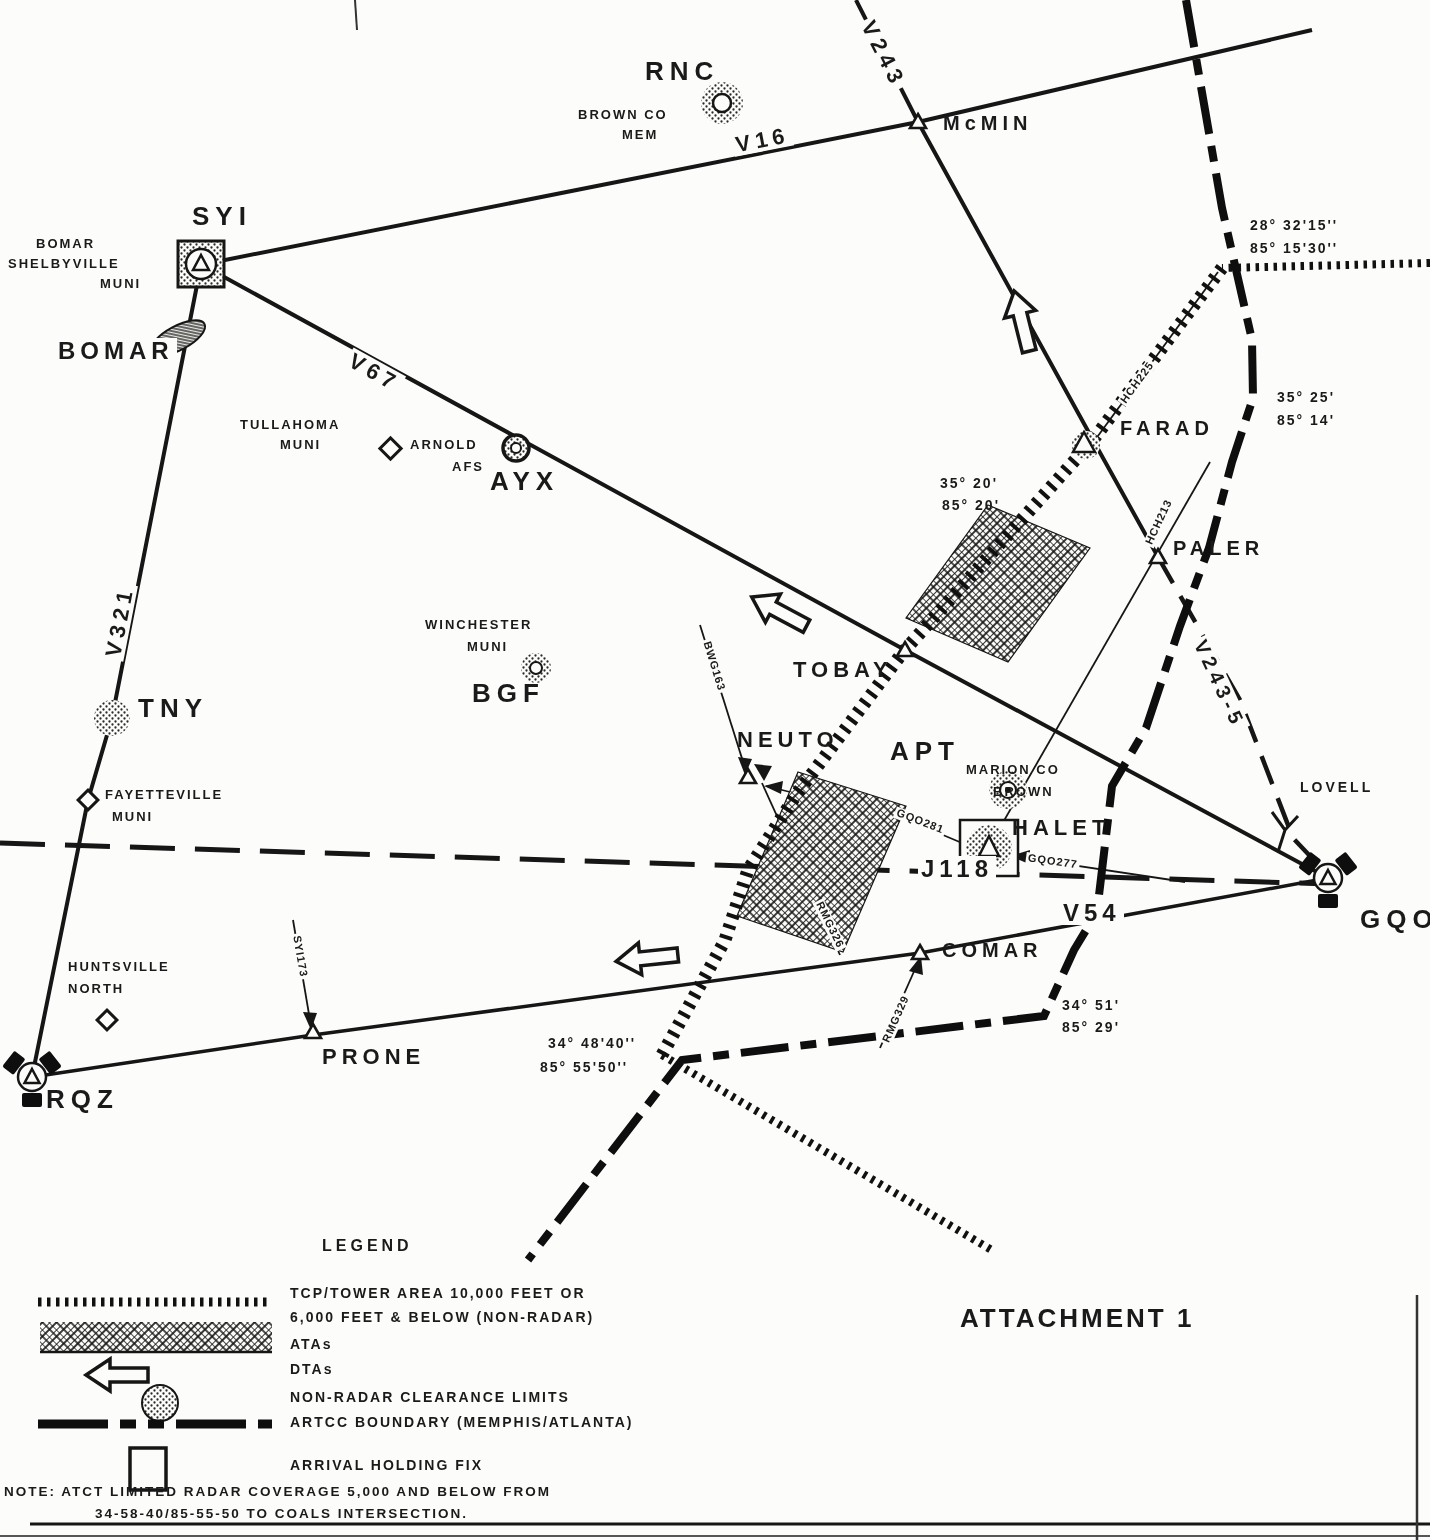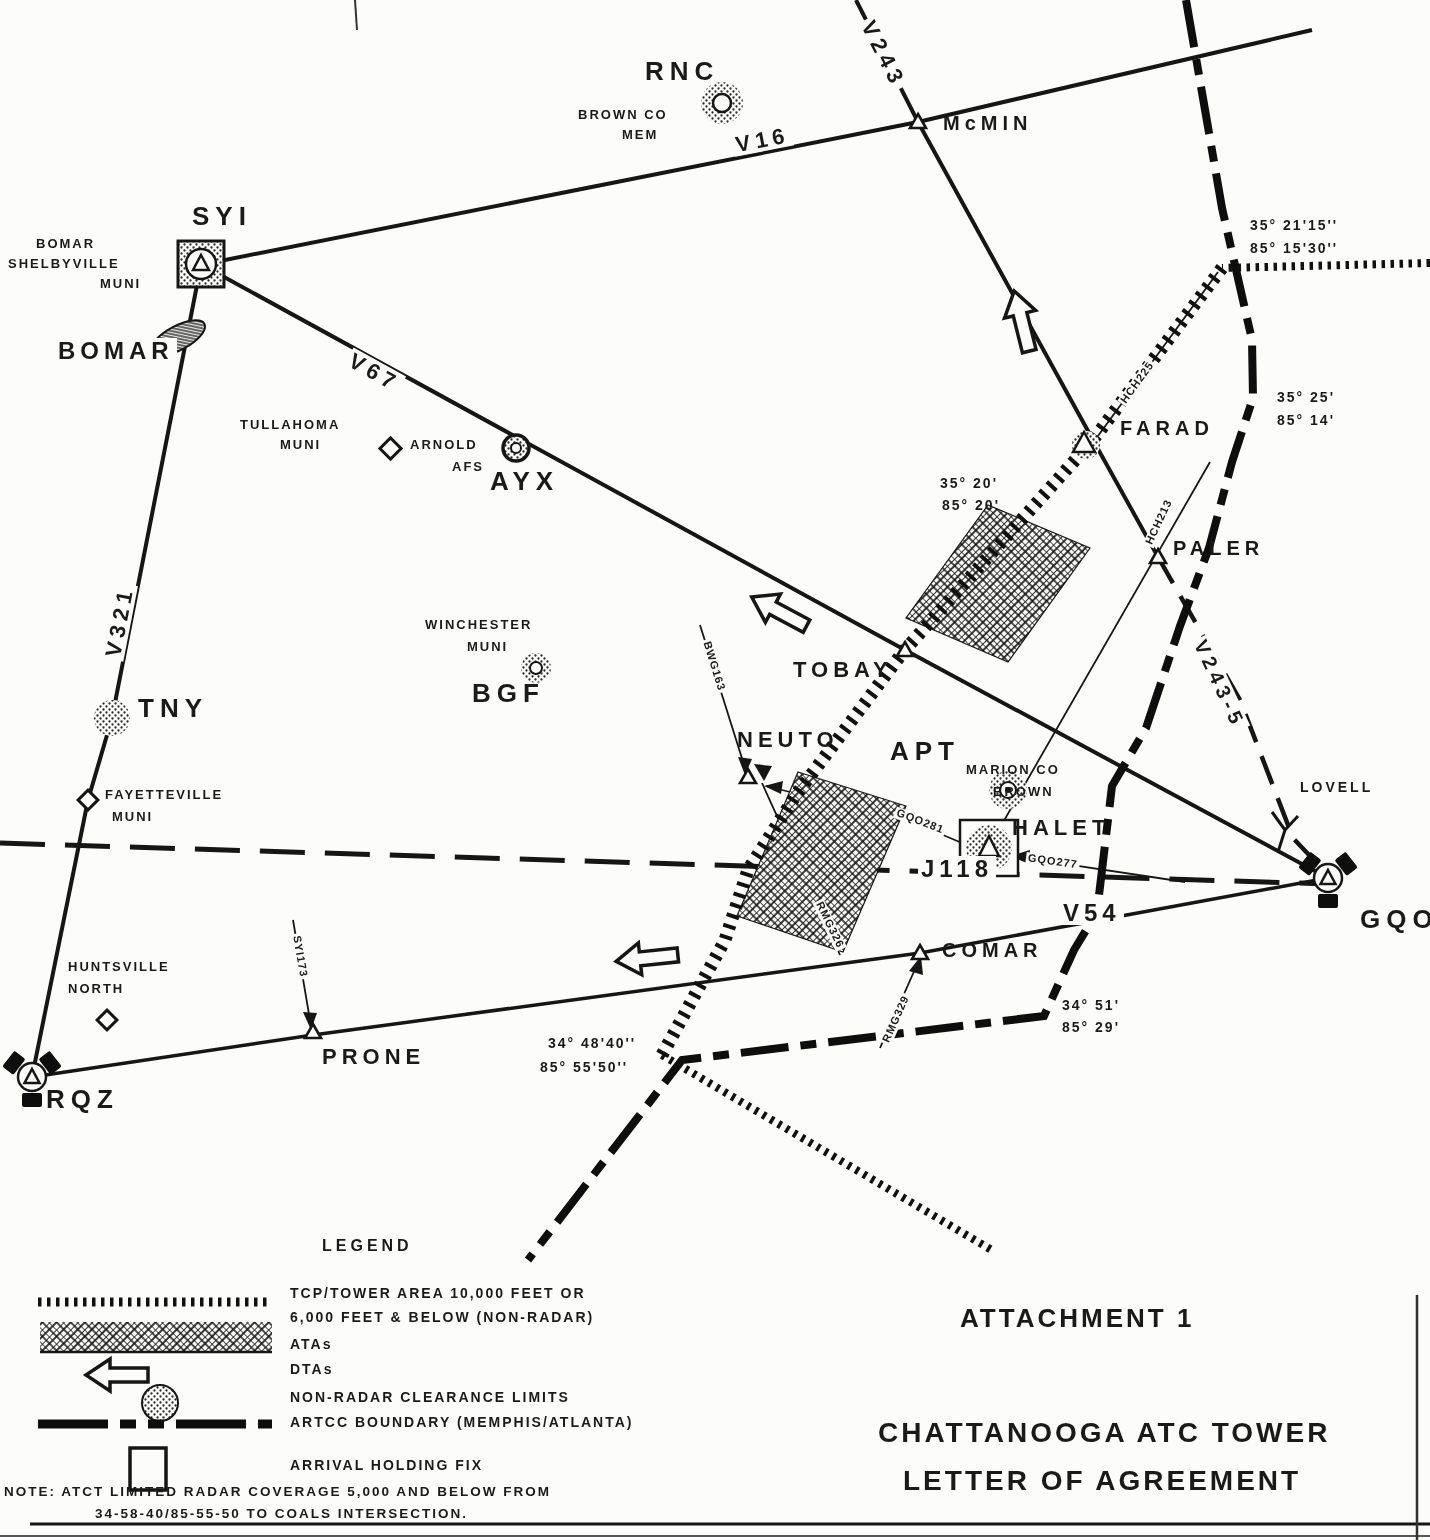--- a/index.html
+++ b/index.html
@@ -203,21 +203,21 @@
 <div class="lbl awy" style="left:55px;top:338px;font-size:24px;">BOMAR</div>
 <div class="lbl awy rot" style="left:348px;top:346px;transform:rotate(29deg);">V67</div>
 <div class="lbl awy rot" style="left:112px;top:648px;transform:rotate(-79deg);">V321</div>
 
 <div class="lbl apt" style="left:240px;top:418px;">TULLAHOMA</div>
 <div class="lbl apt" style="left:280px;top:438px;">MUNI</div>
 <div class="lbl apt" style="left:410px;top:438px;">ARNOLD</div>
 <div class="lbl apt" style="left:452px;top:460px;">AFS</div>
 <div class="lbl big" style="left:490px;top:468px;">AYX</div>
 
-<div class="lbl coord" style="left:1250px;top:218px;">35° 21'15''</div>
+<div class="lbl coord" style="left:1250px;top:218px;">28° 32'15''</div>
 <div class="lbl coord" style="left:1250px;top:241px;">85° 15'30''</div>
 <div class="lbl rad" style="left:1122px;top:398px;transform:rotate(-54deg);">HCH225</div>
 <div class="lbl coord" style="left:1277px;top:390px;">35° 25'</div>
 <div class="lbl coord" style="left:1277px;top:413px;">85° 14'</div>
 <div class="lbl fix" style="left:1120px;top:418px;">FARAD</div>
 <div class="lbl coord" style="left:940px;top:476px;">35° 20'</div>
 <div class="lbl coord" style="left:942px;top:498px;">85° 20'</div>
 <div class="lbl rad" style="left:1148px;top:540px;transform:rotate(-65deg);">HCH213</div>
 <div class="lbl fix" style="left:1173px;top:538px;">PALER</div>
 <div class="lbl awy rot" style="left:1198px;top:628px;font-size:20px;transform:rotate(65deg);">V243-5</div>
@@ -263,16 +263,14 @@
 <div class="lbl leg" style="left:290px;top:1310px;">6,000  FEET &amp; BELOW (NON-RADAR)</div>
 <div class="lbl leg" style="left:290px;top:1337px;">ATAs</div>
 <div class="lbl leg" style="left:290px;top:1362px;">DTAs</div>
 <div class="lbl leg" style="left:290px;top:1390px;">NON-RADAR CLEARANCE LIMITS</div>
 <div class="lbl leg" style="left:290px;top:1415px;">ARTCC BOUNDARY (MEMPHIS/ATLANTA)</div>
 <div class="lbl leg" style="left:290px;top:1458px;">ARRIVAL HOLDING FIX</div>
 <div class="lbl leg" style="left:4px;top:1485px;font-size:13.5px;">NOTE: ATCT LIMITED RADAR COVERAGE 5,000 AND BELOW FROM</div>
 <div class="lbl leg" style="left:95px;top:1507px;font-size:13.5px;">34-58-40/85-55-50 TO COALS INTERSECTION.</div>
 
 <div class="lbl ttl" style="left:960px;top:1305px;font-size:26px;">ATTACHMENT 1</div>
-<div class="lbl ttl" style="left:878px;top:1418px;">CHATTANOOGA ATC TOWER</div>
-<div class="lbl ttl" style="left:903px;top:1466px;">LETTER OF AGREEMENT</div>
 
 </div>
 
 </body></html>

